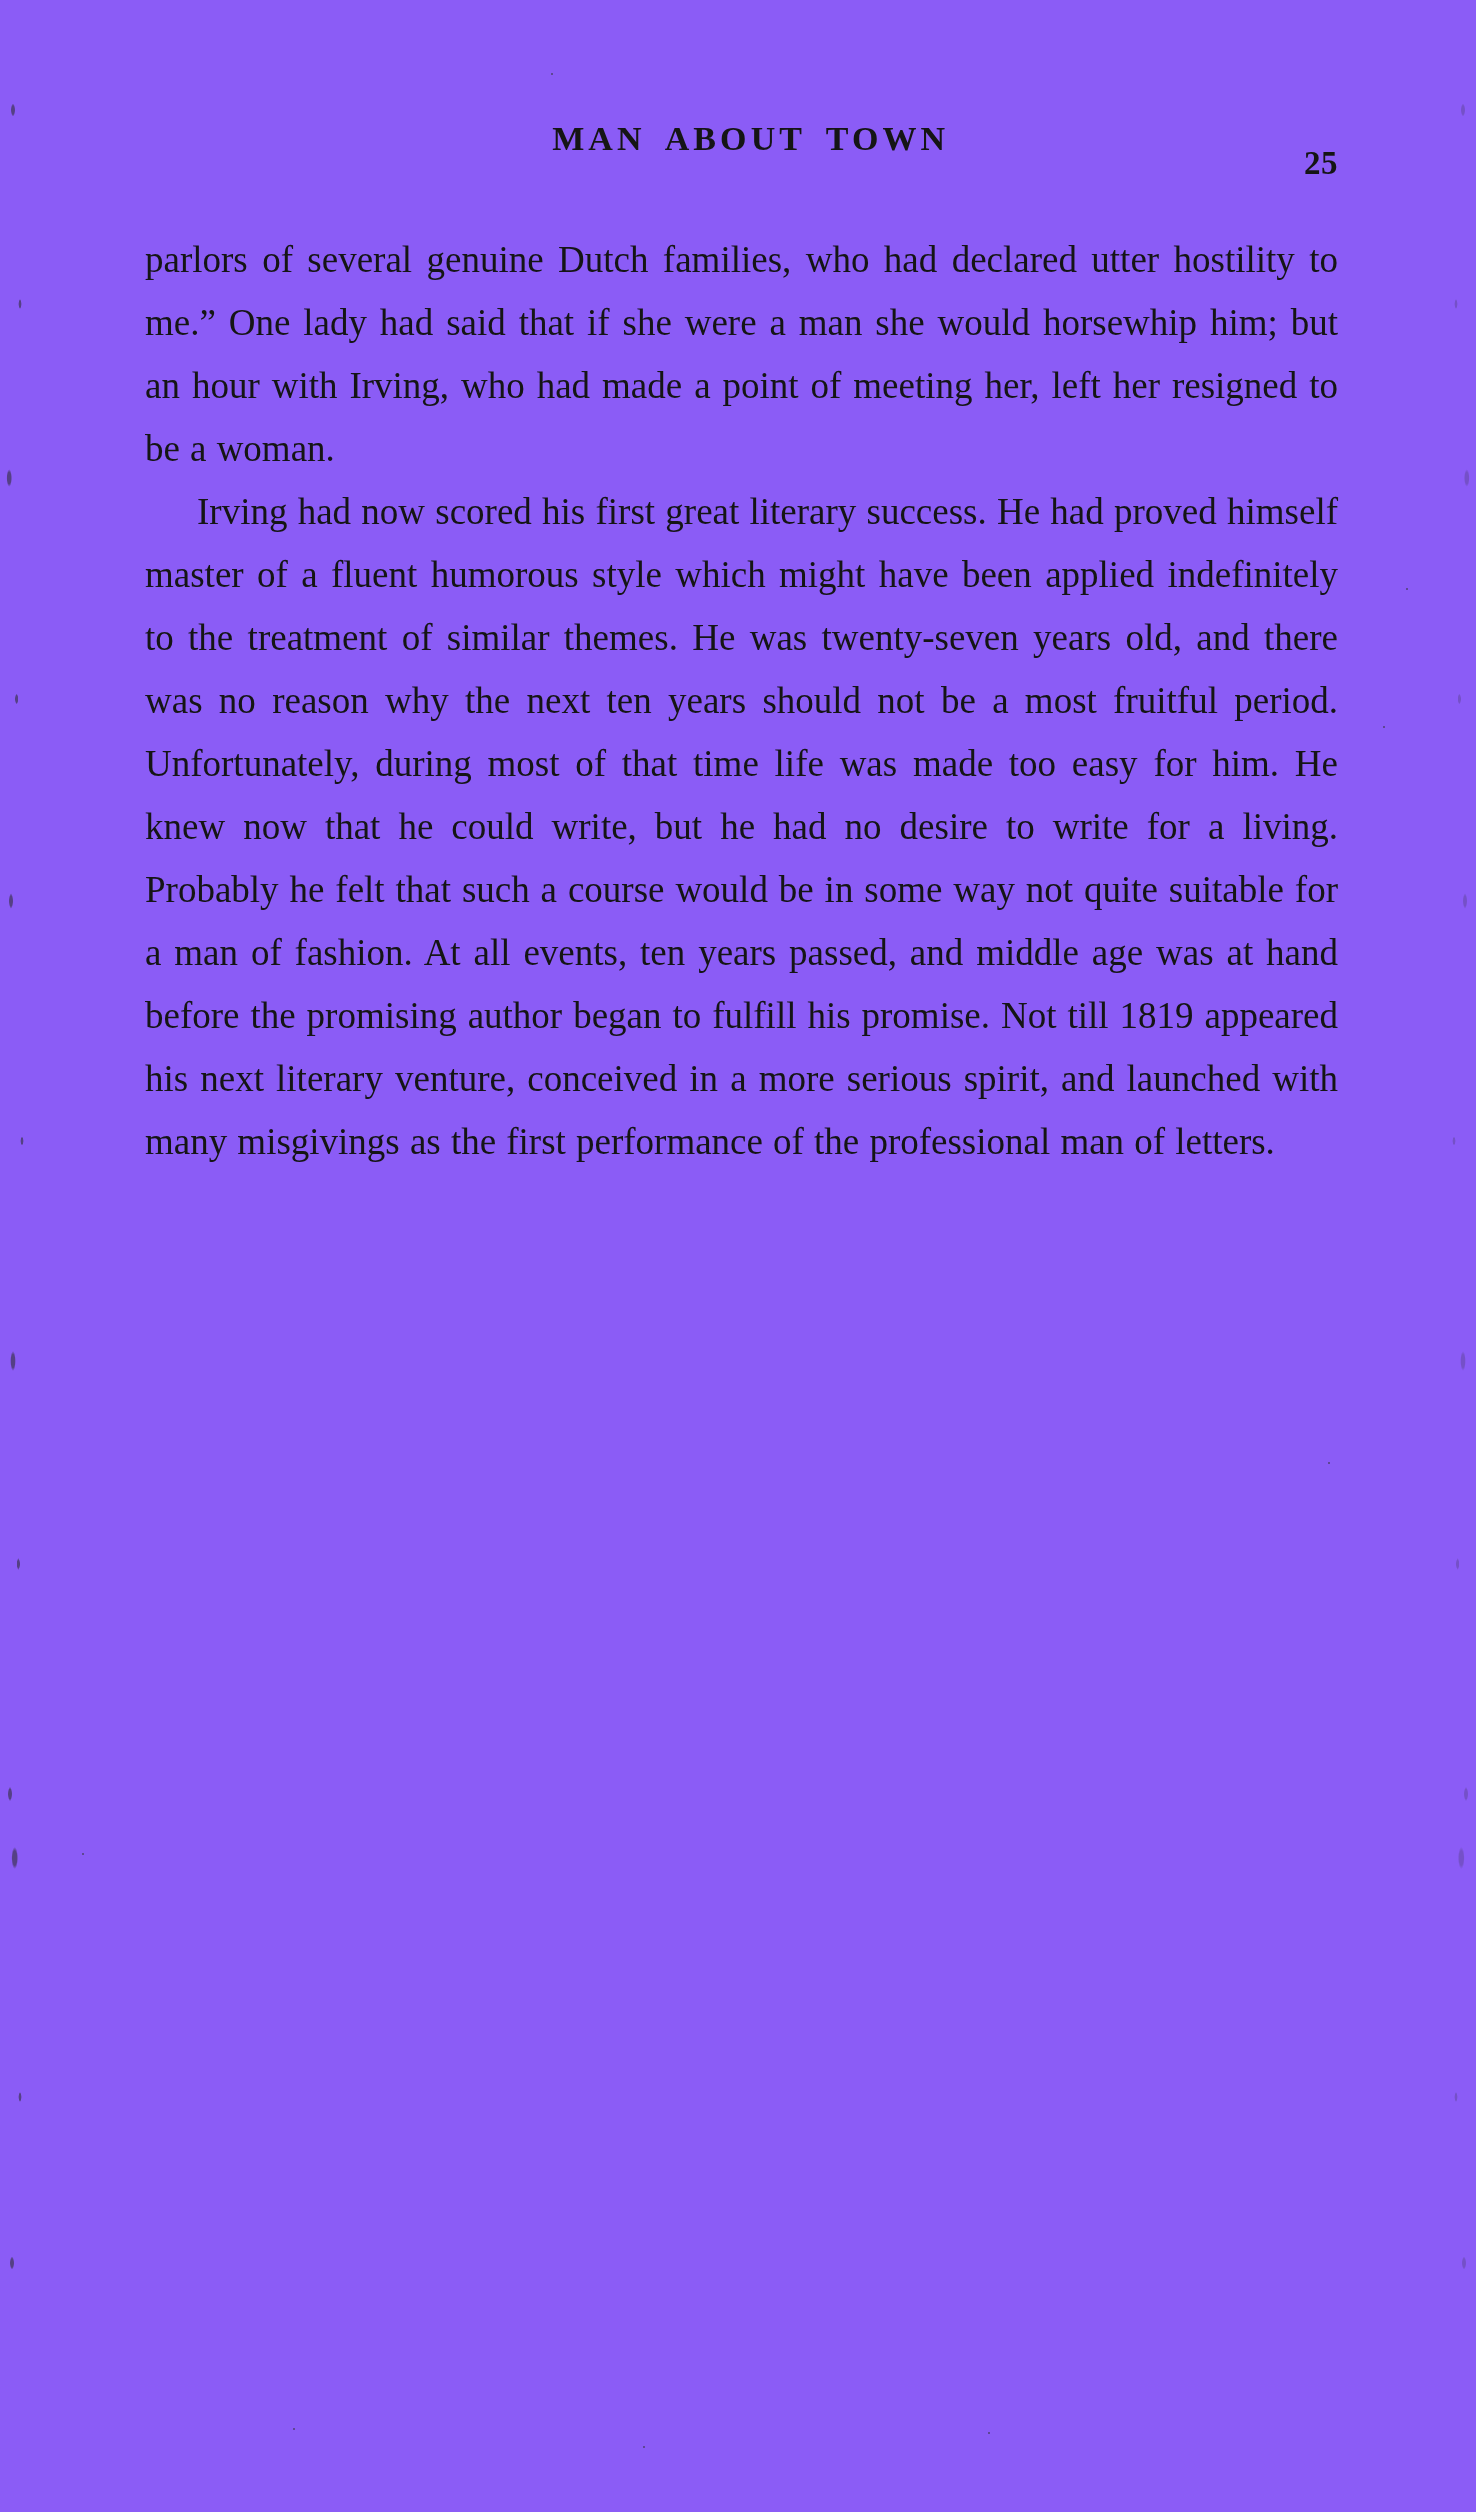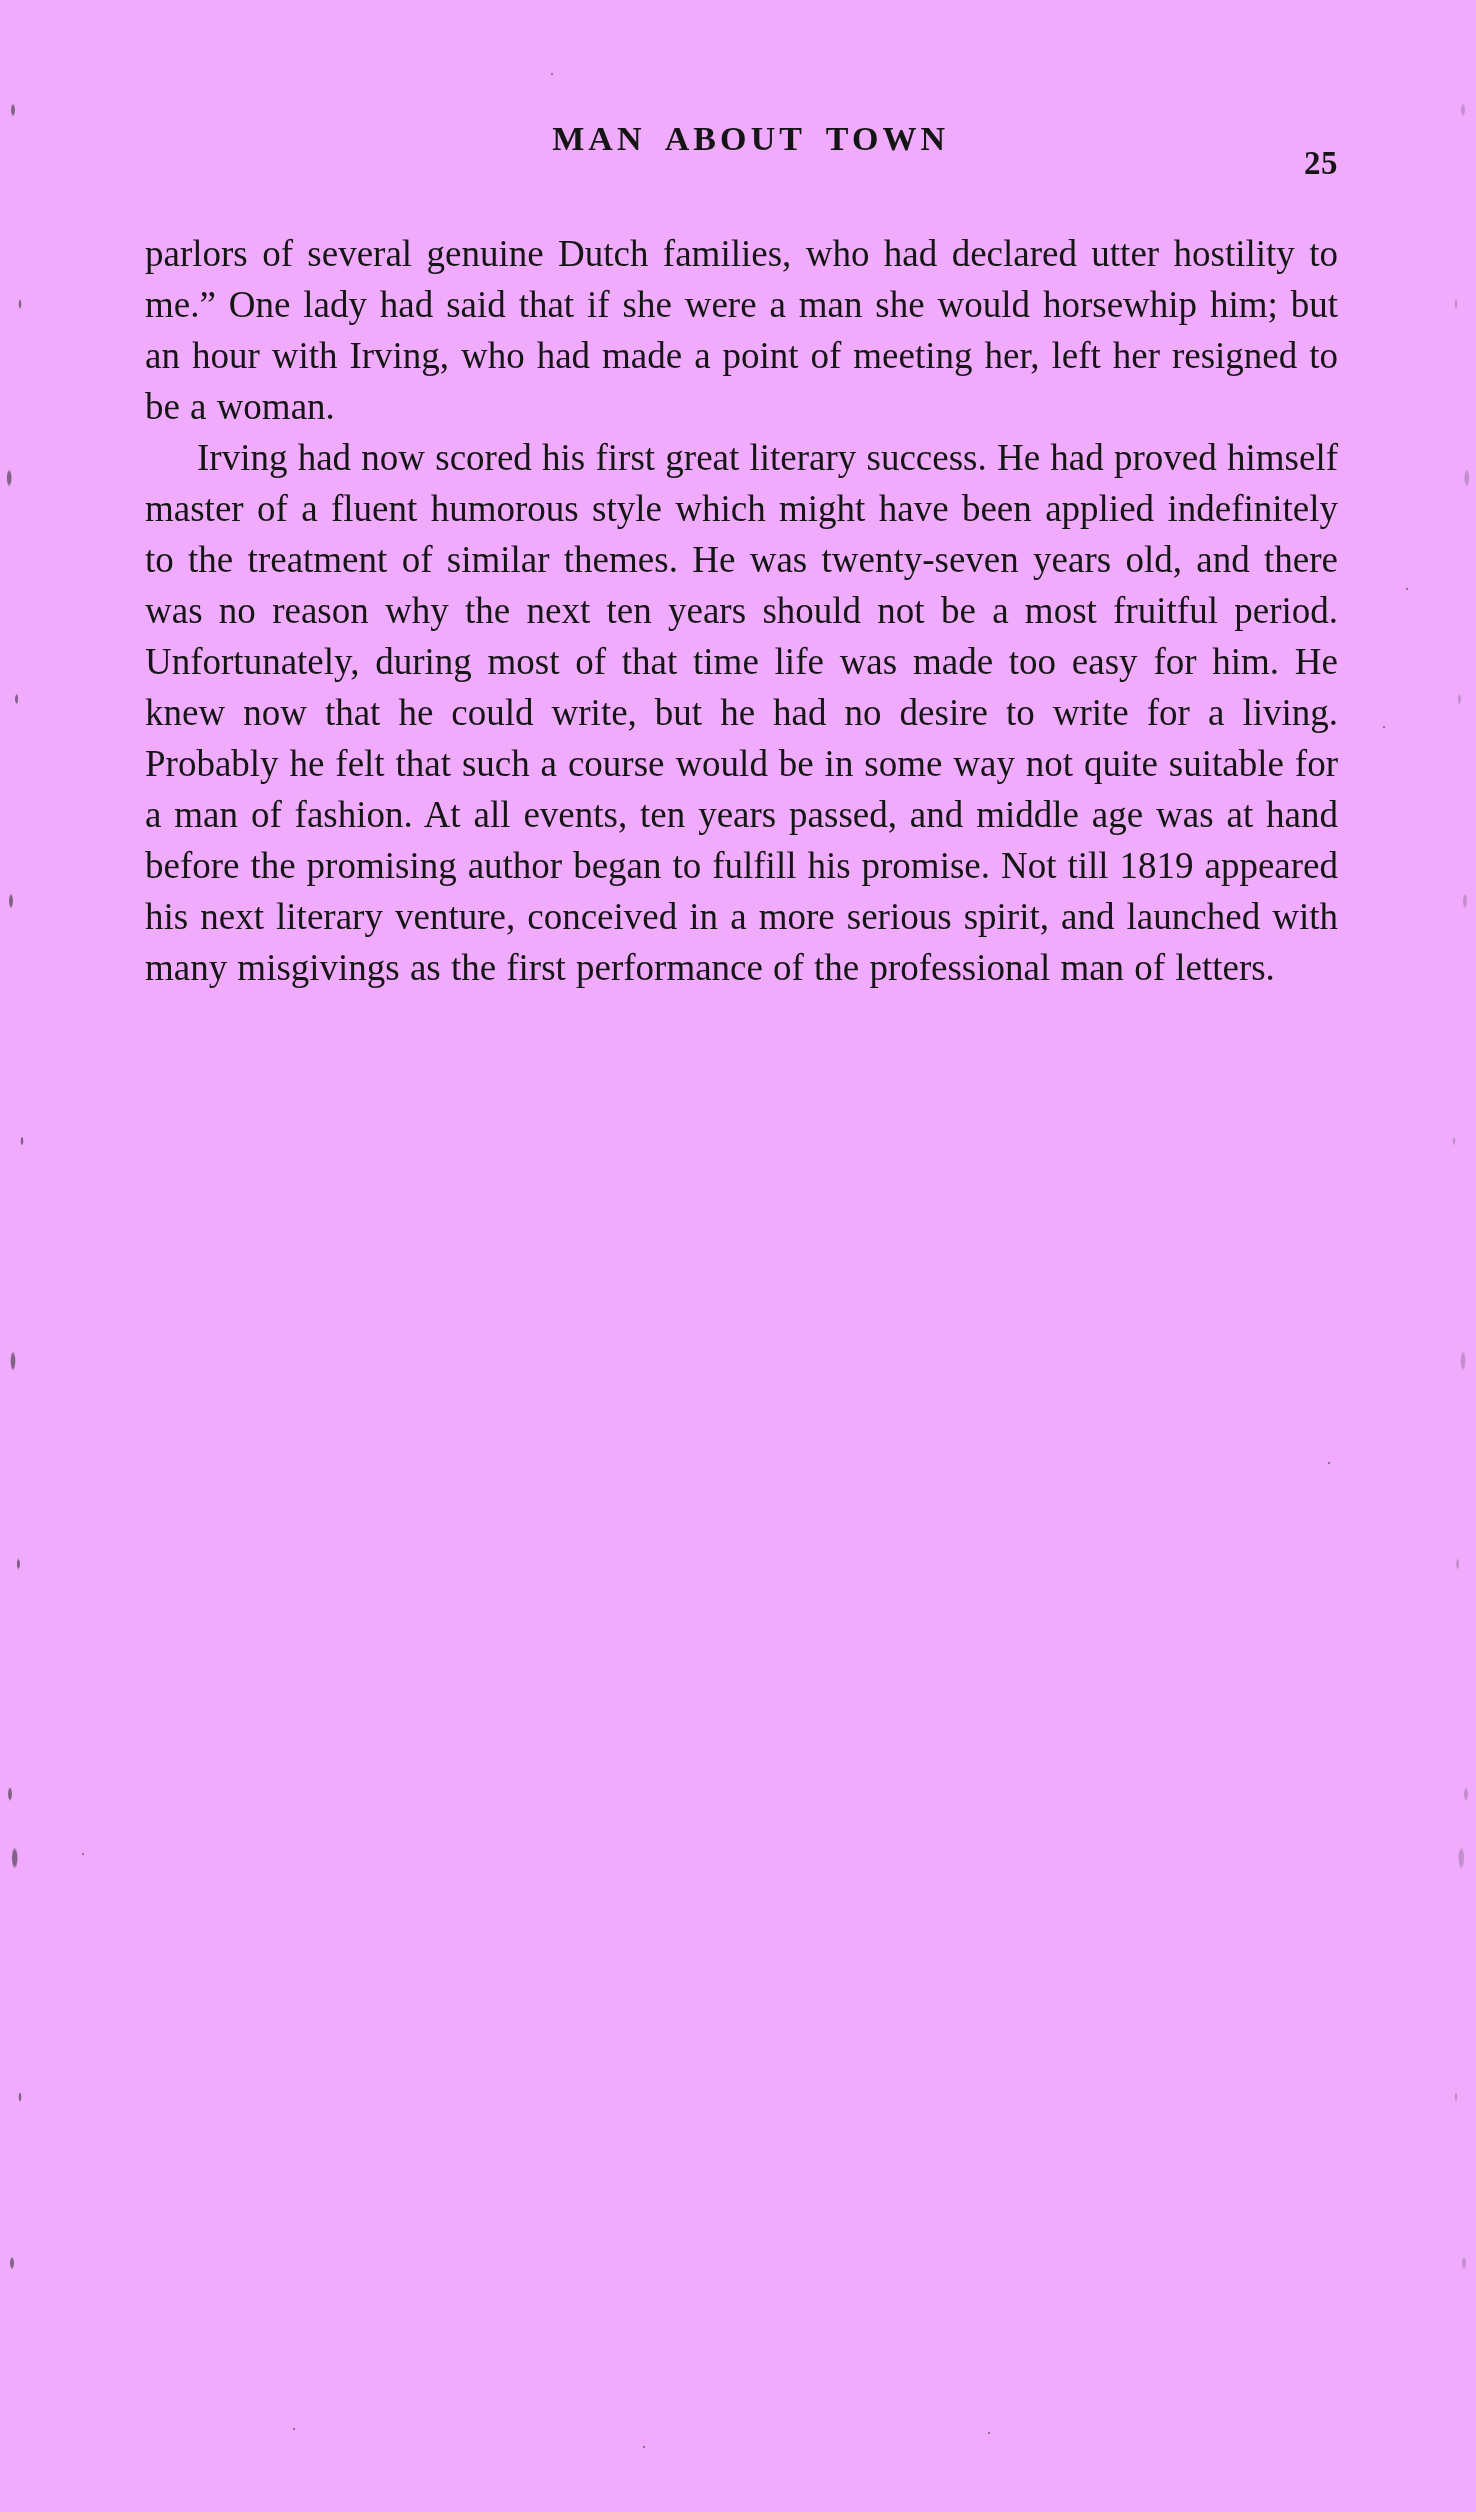--- a/index.html
+++ b/index.html
@@ -13,21 +13,21 @@
     position: relative;
     overflow: hidden;
     font-family: "Liberation Serif", serif;
     color: #151515;
   }
 
   
   .page {
     position: absolute;
     inset: 0;
-    background: #f0abfc;
+    background: #8b5cf6;
   }
   .edge-speckle {
     position: absolute;
     top: 0;
     bottom: 0;
     width: 37px;
     opacity: 0.55;
     background:
       radial-gradient(ellipse 3.7px 11px at 13px 110px,  #2a2a2a 40%, transparent 60%),
       radial-gradient(ellipse 2.8px 8.3px  at 20px 304px,  #2a2a2a 40%, transparent 60%),
@@ -97,21 +97,21 @@
     font-family: Liberation Serif, serif;
   }
 
   
   .body-block {
     margin-top: 44px;
   }
   p.para {
     margin: 0;
     font-size: 37px;
-    line-height: 51px;
+    line-height: 63px;
     text-align: justify;
     text-justify: inter-word;
     hyphens: none;
     word-spacing: 0.9px;
   }
   p.para.indent {
     text-indent: 52px;
   }
   p.para + p.para {
     margin-top: 0;

